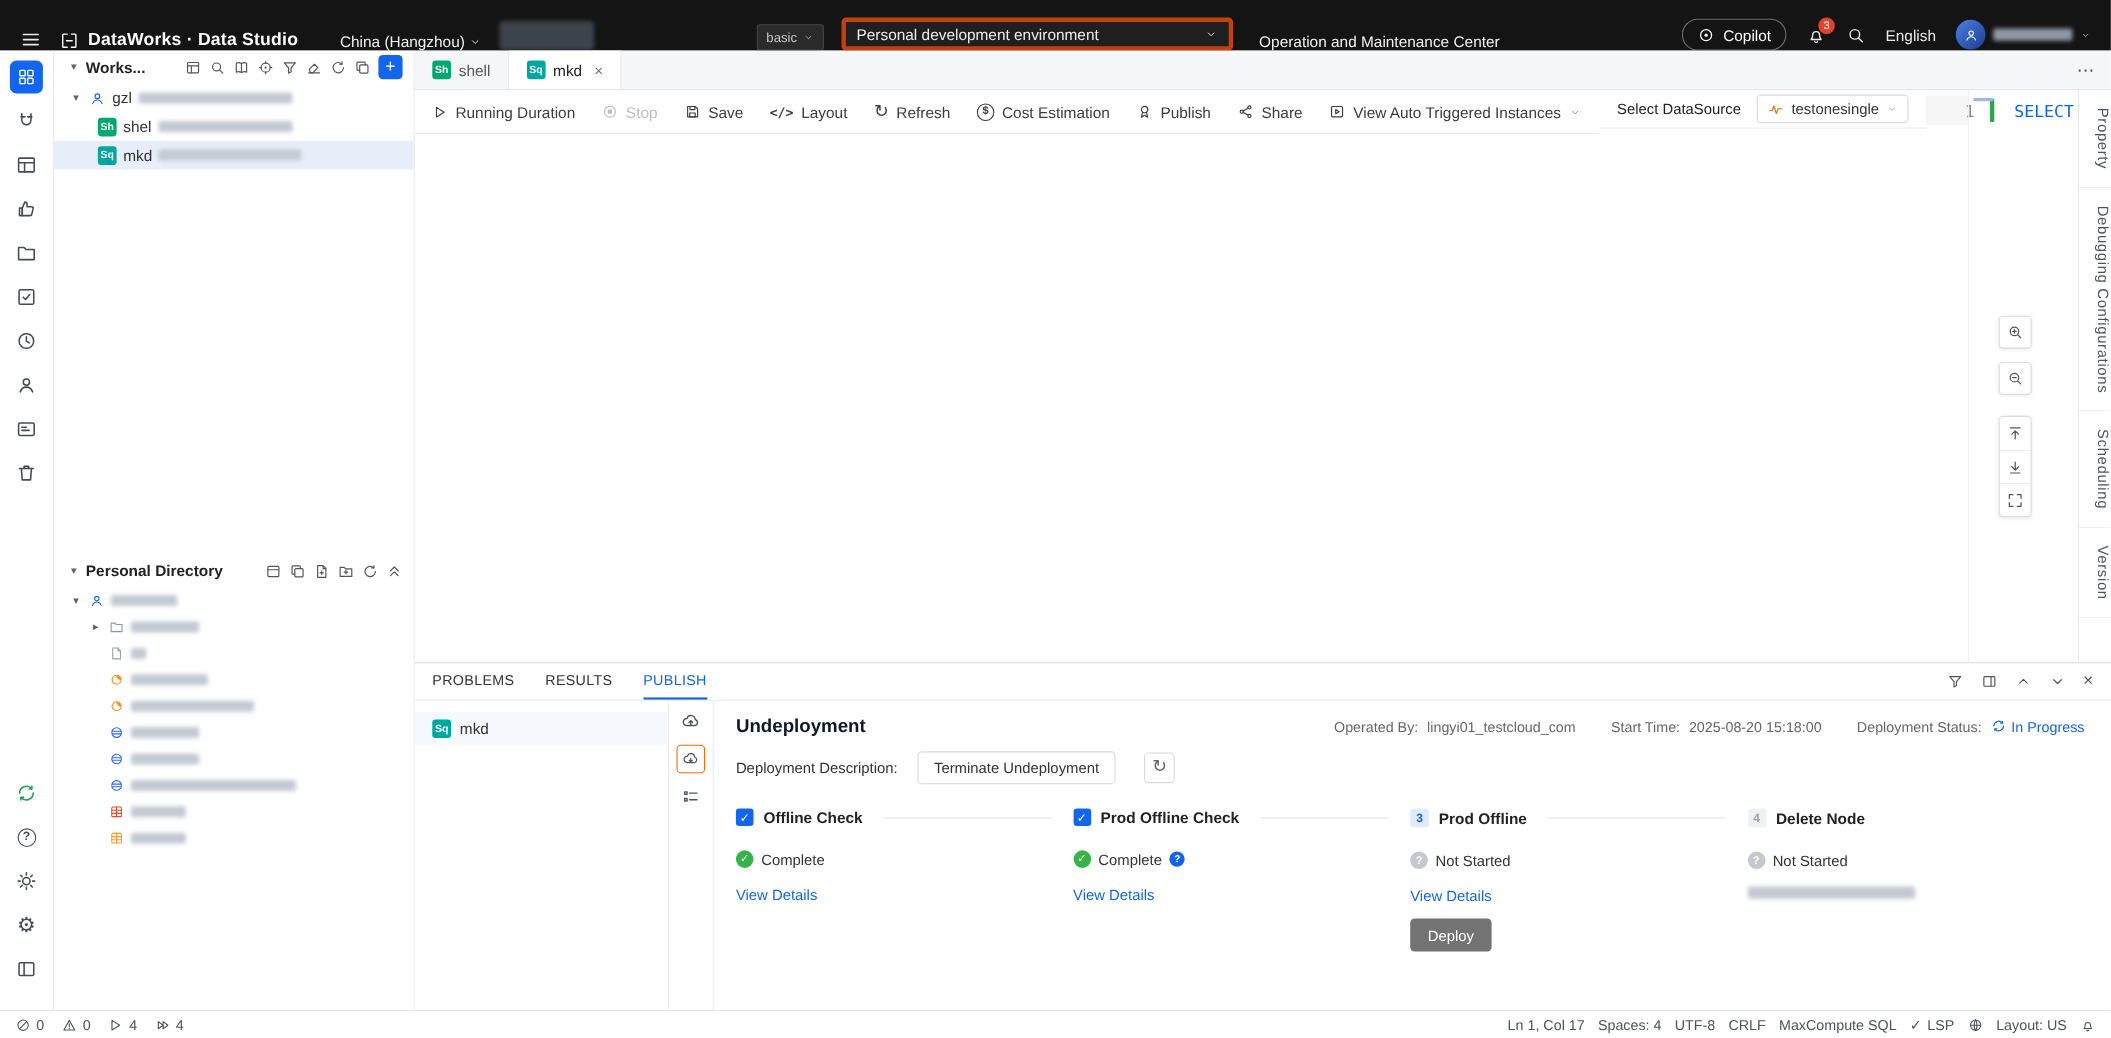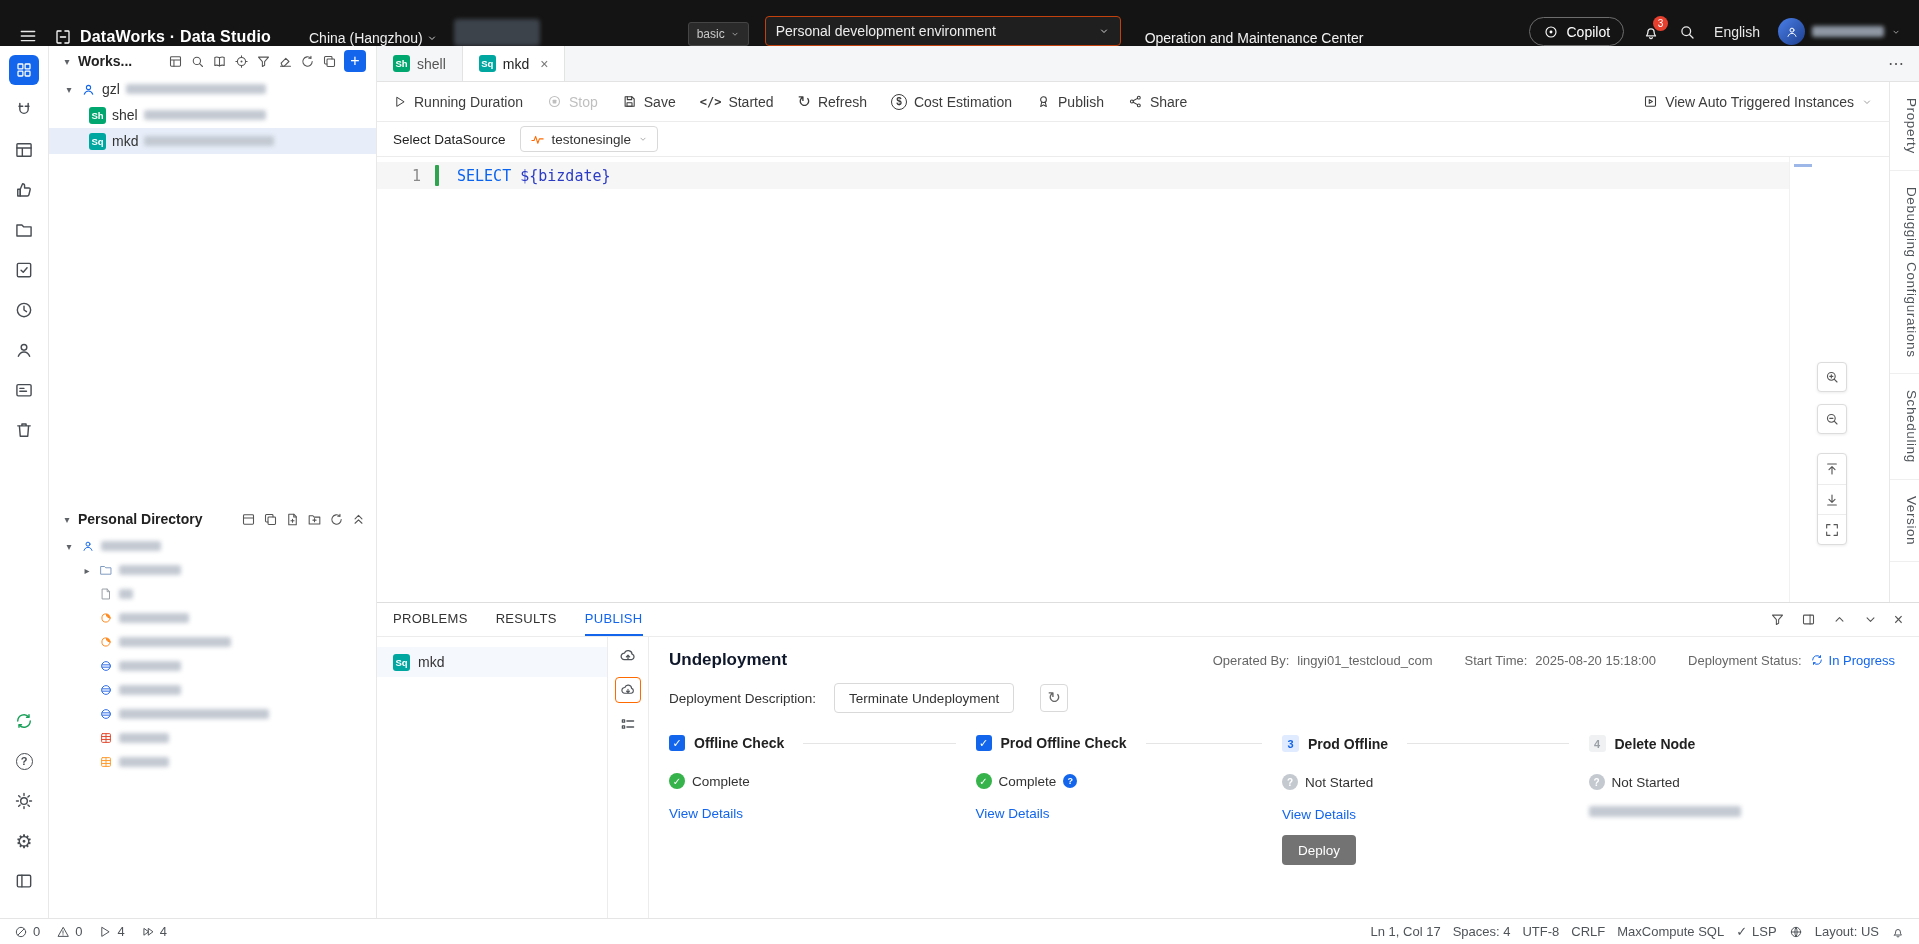--- a/index.html
+++ b/index.html
@@ -12,21 +12,21 @@
   .svgi .fill { fill:currentColor; stroke:none; }
   .i20{width:20px;height:20px}.i18{width:18px;height:18px}.i16{width:16px;height:16px}.i15{width:15px;height:15px}.i14{width:14px;height:14px}.i12{width:12px;height:12px}.i10{width:10px;height:10px}
 
   
   .topbar { position:absolute; left:0; top:0; width:1919px; height:46px; background:#141414; color:#fff; display:flex; align-items:flex-end; padding:0 18px; }
   .tb-menu { color:#e8e8e8; margin-right:16px; }
   .brand { display:flex; align-items:center; gap:8px; font-size:16px; font-weight:bold; letter-spacing:.2px; }
   .tb-region { display:flex; align-items:center; gap:3px; margin-left:38px; font-size:14px; color:#f0f0f0; }
   .tb-blur { width:86px; height:27px; border-radius:4px; background:#3d434b; filter:blur(2px); margin-left:16px; }
   .tb-chip { margin-left:148px; height:24px; background:#2a2a2a; border:1px solid #454545; border-radius:3px; display:flex; align-items:center; gap:5px; padding:0 8px; font-size:12px; color:#c9c9c9; }
-  .tb-select { margin-left:16px; width:356px; height:30px; background:#1f1f1f; border:1px solid #c2410c; border-radius:4px; display:flex; align-items:center; padding:0 10px; font-size:14px; color:#ededed; }
+  .tb-select { margin-left:16px; width:356px; height:30px; background:#1f1f1f; border:4px solid #c2410c; border-radius:4px; display:flex; align-items:center; padding:0 10px; font-size:14px; color:#ededed; }
   .tb-select .grow { flex:1; }
   .tb-link { margin-left:24px; font-size:14px; color:#f2f2f2; }
   .tb-right { margin-left:auto; display:flex; align-items:center; gap:18px; }
   .copilot { height:29px; border:1px solid #6d6d6d; border-radius:15px; display:flex; align-items:center; gap:7px; padding:0 13px; font-size:14px; color:#fff; }
   .bell-wrap { position:relative; color:#e8e8e8; }
   .bell-badge { position:absolute; top:-7px; right:-8px; min-width:15px; height:15px; border-radius:8px; background:#e8402f; color:#fff; font-size:10px; display:flex; align-items:center; justify-content:center; padding:0 3px; }
   .tb-lang { font-size:14px; color:#e8e8e8; }
   .avatar-grp { display:flex; align-items:center; gap:7px; }
   .avatar { width:27px; height:27px; border-radius:50%; background:linear-gradient(135deg,#4a7fe8,#1d3f8f); display:flex; align-items:center; justify-content:center; color:#fff; }
   .name-blur { width:72px; height:11px; border-radius:2px; background:#8e97a3; filter:blur(2px); }
@@ -71,21 +71,21 @@
   .ic-orgrid { color:#ff9a2e; }
 
   
   .main { position:absolute; left:377px; top:46px; right:0; height:872px; }
   .tabrow { height:36px; background:#f5f6f8; border-bottom:1px solid #e3e3e3; display:flex; align-items:stretch; }
   .etab { display:flex; align-items:center; gap:7px; padding:0 16px; border-right:1px solid #e3e3e3; color:#555; }
   .etab.active { background:#fff; color:#222; }
   .etab .x { color:#777; font-size:14px; margin-left:4px; }
   .tab-more { margin-left:auto; display:flex; align-items:center; padding:0 14px; color:#555; font-size:16px; letter-spacing:1px; }
 
-  .editorcol { position:absolute; left:0; right:30px; top:36px; bottom:316px; display:flex; flex-direction:column; }
+  .editorcol { position:absolute; left:0; right:30px; top:36px; bottom:316px; display:flex; flex-direction:row; }
   .toolbar { height:40px; background:#fff; border-bottom:1px solid #ececec; display:flex; align-items:center; gap:24px; padding:0 16px; color:#3c3c3c; }
   .tb-item { display:flex; align-items:center; gap:7px; }
   .tb-item.disabled { color:#bfbfbf; }
   .dollar { width:16px; height:16px; border:1.6px solid currentColor; border-radius:50%; display:flex; align-items:center; justify-content:center; font-size:10px; font-weight:bold; }
   .tb-right2 { margin-left:auto; display:flex; align-items:center; gap:7px; color:#3c3c3c; }
   .fmt { font-family:"DejaVu Sans Mono",monospace; font-size:12px; font-weight:bold; }
   .refr { font-size:16px; line-height:1; }
 
   .dsrow { height:35px; background:#fff; border-bottom:1px solid #ececec; display:flex; align-items:center; gap:14px; padding:0 16px; }
   .ds-label { color:#222; font-size:13.5px; }
@@ -577,21 +577,21 @@
         </span>
       <span class="tb-item" data-interactable="true">
           <svg class="svgi i15" viewBox="0 0 24 24">
             <path d="M5 4.5h11l3.5 3.5v11.5H5z"></path>
             <path d="M8.5 4.5V9h7V4.5M8 14h8v5.5H8z"></path>
           </svg>
           <span>Save</span>
         </span>
       <span class="tb-item" data-interactable="true">
           <span class="fmt" data-interactable="false">&lt;/&gt;</span>
-          <span>Started</span>
+          <span>Layout</span>
         </span>
       <span class="tb-item" data-interactable="true">
           <span class="refr" data-interactable="false">↻</span>
           <span>Refresh</span>
         </span>
       <span class="tb-item" data-interactable="true">
           <span class="dollar" data-interactable="false">$</span>
           <span>Cost Estimation</span>
         </span>
       <span class="tb-item" data-interactable="true">

